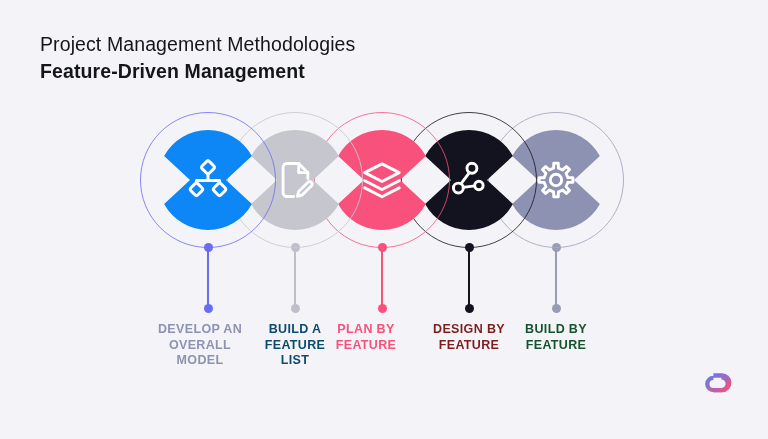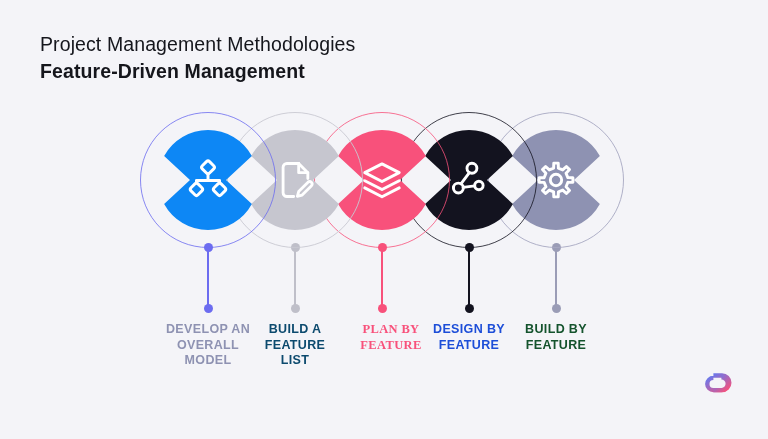--- a/index.html
+++ b/index.html
@@ -184,29 +184,29 @@
     <div class="dot-top"></div>
     <div class="line"></div>
     <div class="dot-bot"></div>
   </div>
   <div class="conn" id="conn-5" style="left: 551.5px; top: 243px; height: 70px; color: rgb(154, 156, 182);">
     <div class="dot-top"></div>
     <div class="line"></div>
     <div class="dot-bot"></div>
   </div>
 
-  <div class="label" id="label-1" style="left: 148px; top: 322px; color: rgb(142, 146, 178);">DEVELOP AN
+  <div class="label" id="label-1" style="left: 140px; top: 322px; color: rgb(142, 146, 178);">DEVELOP AN
 OVERALL
 MODEL</div>
   <div class="label" id="label-2" style="left: 235px; top: 322px; color: #0c4a6e;">BUILD A
 FEATURE
 LIST</div>
-  <div class="label" id="label-3" style="left: 331px; top: 322px; color: rgb(248, 81, 123); font-family: Liberation Serif, serif;">PLAN BY
+  <div class="label" id="label-3" style="left: 306px; top: 322px; color: rgb(248, 81, 123);">PLAN BY
 FEATURE</div>
-  <div class="label" id="label-4" style="left: 409px; top: 322px; color: #1d4ed8;">DESIGN BY
+  <div class="label" id="label-4" style="left: 409px; top: 322px; color: #7f1d1d;">DESIGN BY
 FEATURE</div>
   <div class="label" id="label-5" style="left: 496px; top: 322px; color: #14532d;">BUILD BY
 FEATURE</div>
 
 </div>
 
 <div class="logo">
   <svg viewBox="0 0 40 40">
     <defs>
       <linearGradient id="logoGrad" x1="0" y1="0" x2="1" y2="1">

